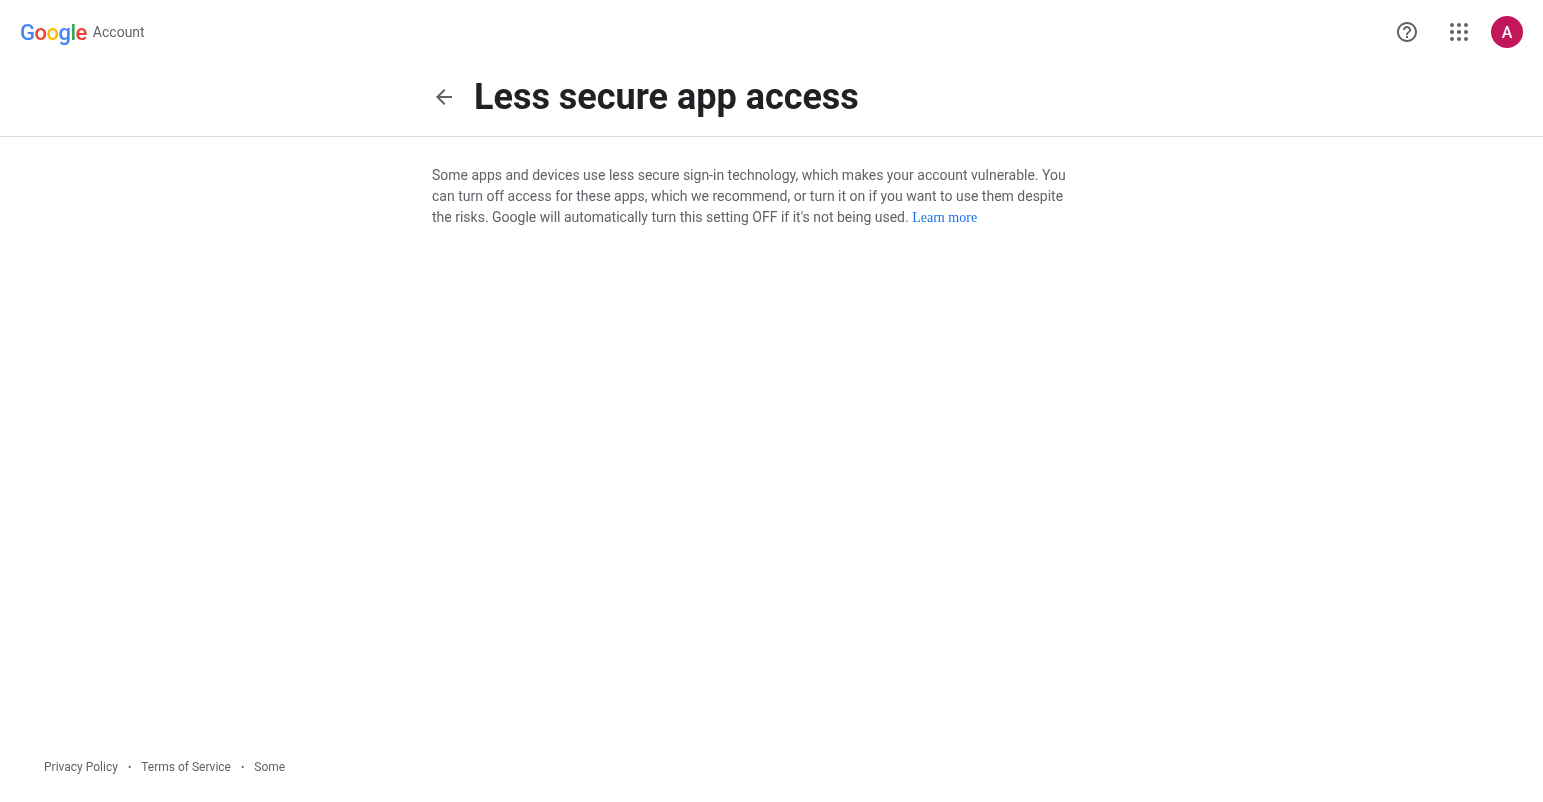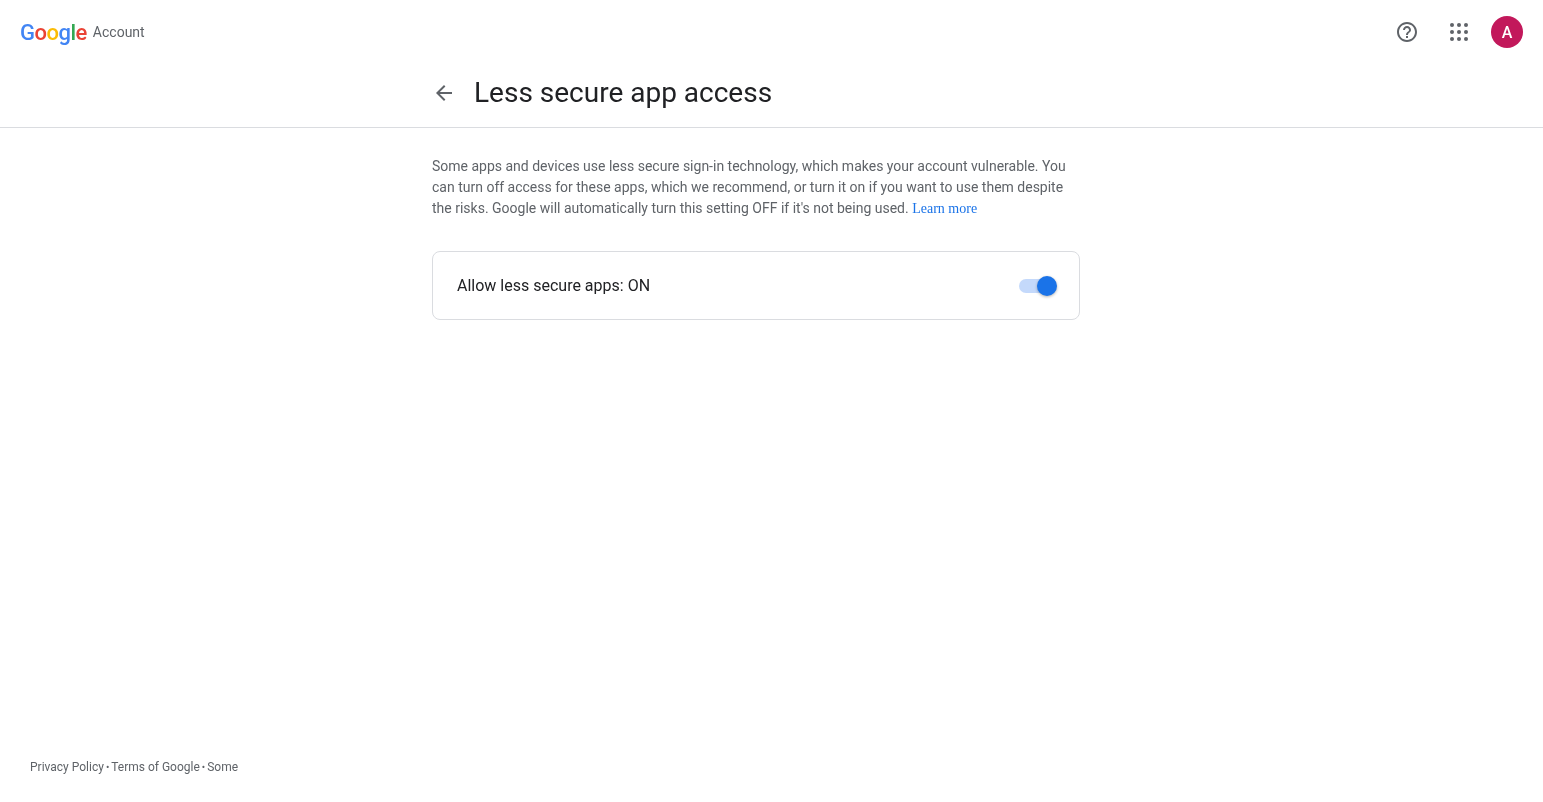--- a/index.html
+++ b/index.html
@@ -101,23 +101,23 @@
       display: flex;
       align-items: center;
       justify-content: center;
     }
     .back-arrow svg {
       width: 24px;
       height: 24px;
       fill: #5f6368;
     }
     .page-title {
-      font-size: 28px;
+      font-size: 36px;
       color: #202124;
-      font-weight: 400;
+      font-weight: 700;
     }
     .content {
       padding: 28px 0 0 432px;
       width: 1080px;
     }
     .description {
       font-size: 14px;
       color: #5f6368;
       line-height: 1.5;
       max-width: 648px;
@@ -161,26 +161,26 @@
       top: -3px;
       width: 20px;
       height: 20px;
       background: #1a73e8;
       border-radius: 50%;
       box-shadow: 0 1px 3px rgba(0,0,0,0.3);
     }
     .footer {
       position: absolute;
       bottom: 28px;
-      left: 30px;
+      left: 44px;
       font-size: 12px;
       color: #5f6368;
       display: flex;
       align-items: center;
-      gap: 2px;
+      gap: 10px;
     }
     .footer a {
       color: #5f6368;
       text-decoration: none;
       cursor: pointer;
     }
     .footer-dot {
       color: #5f6368;
       font-size: 10px;
     }
@@ -225,28 +225,21 @@
       </svg>
   </div>
   <h1 class="page-title">Less secure app access</h1>
 </div>
 
 <div class="content">
   <p class="description">
     <span>Some apps and devices use less secure sign-in technology, which makes your account vulnerable. You can turn off access for these apps, which we recommend, or turn it on if you want to use them despite the risks. Google will automatically turn this setting OFF if it's not being used. </span><a class="learn-more">Learn more</a>
   </p>
 
-  <div class="setting-card">
-    <span class="setting-label">Allow less secure apps: ON</span>
-    <div class="toggle">
-      <div class="toggle-track"></div>
-      <div class="toggle-thumb"></div>
-    </div>
-  </div>
 </div>
 
 <div class="footer">
   <a>Privacy Policy</a>
   <span class="footer-dot">•</span>
-  <a>Terms of Google</a>
+  <a>Terms of Service</a>
   <span class="footer-dot">•</span>
   <a>Some</a>
 </div>
 
 </body></html>

